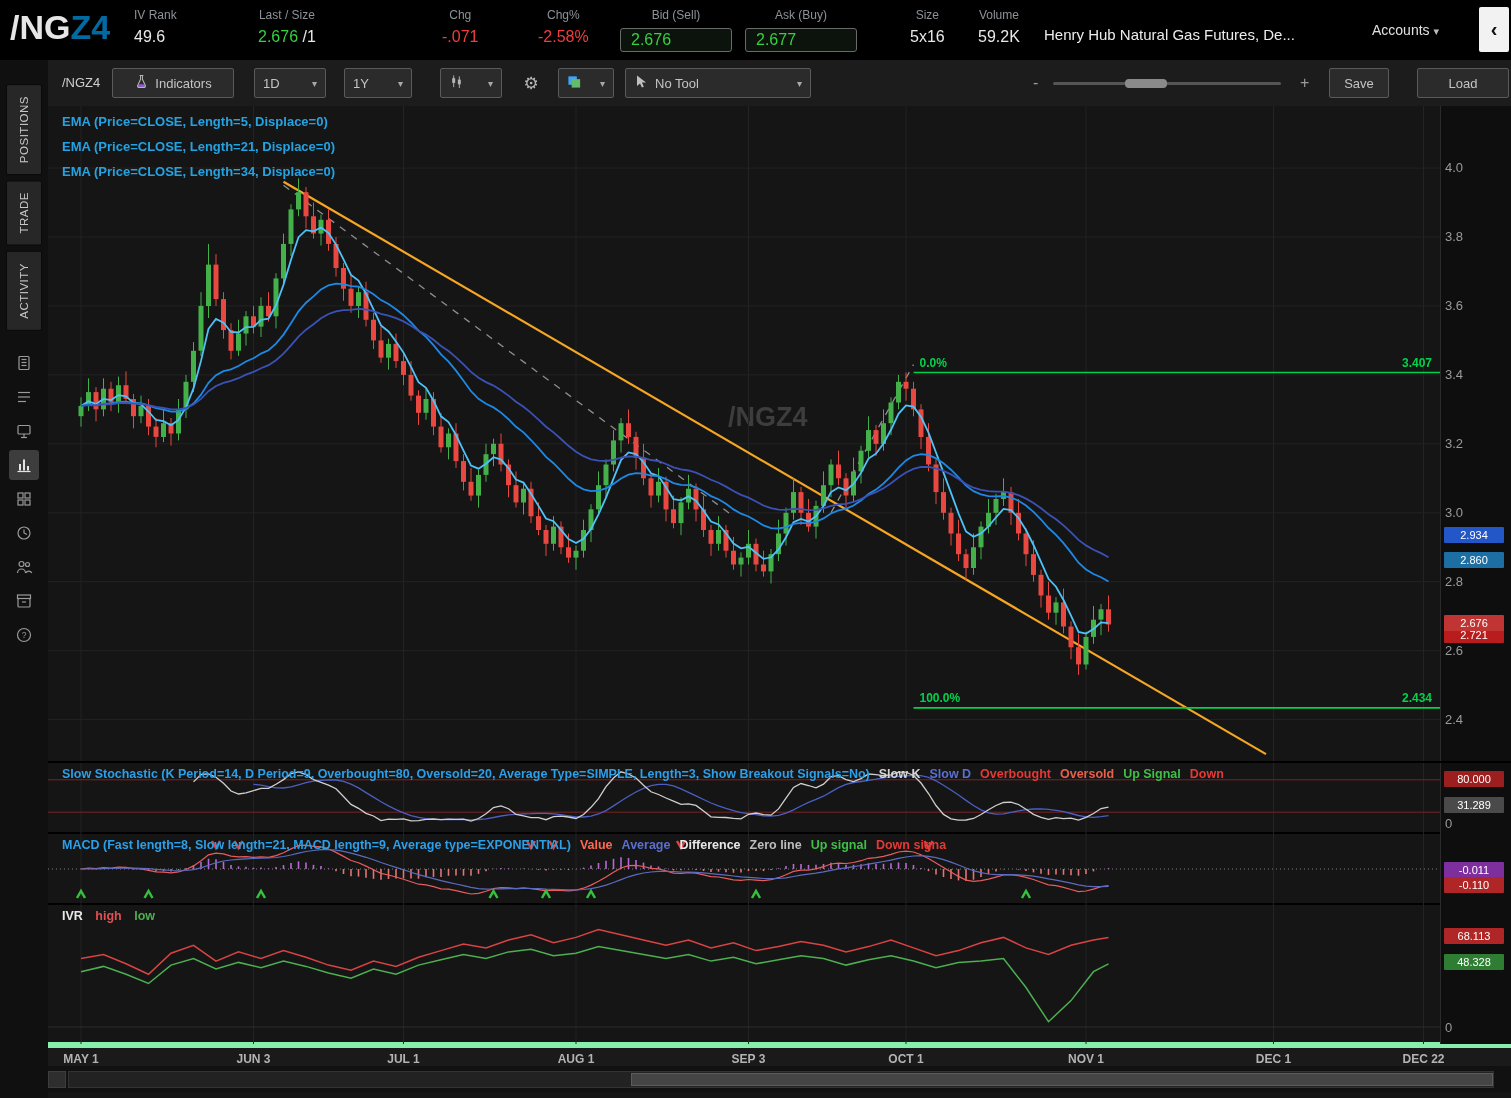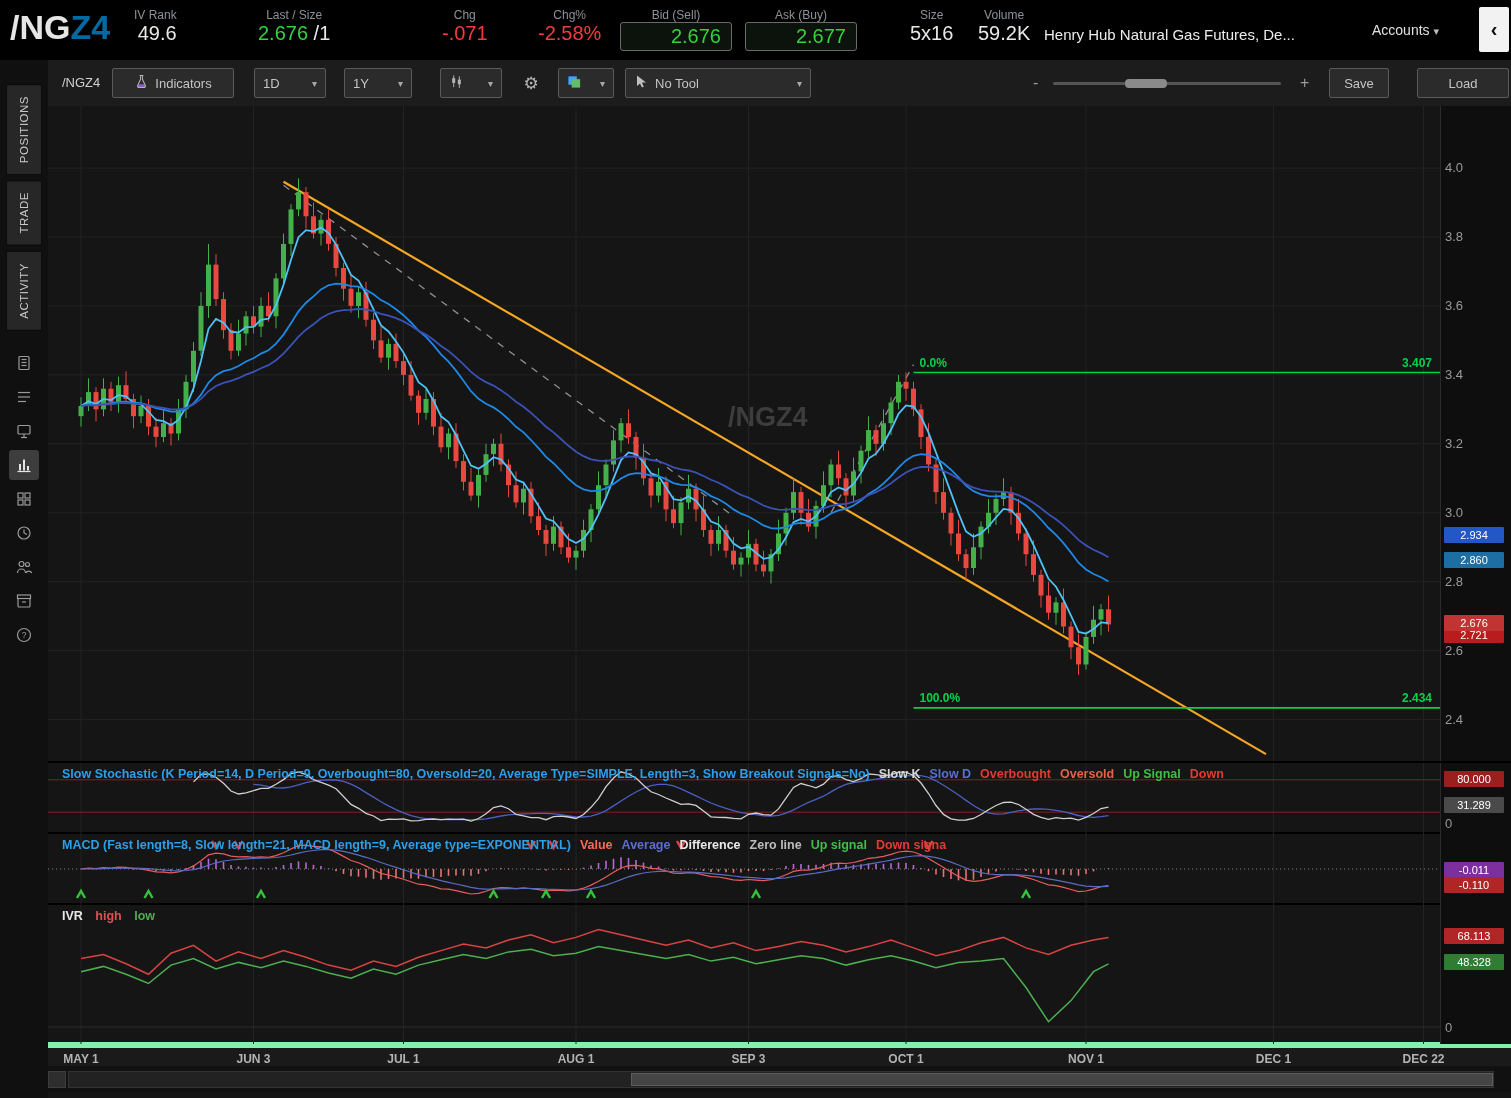--- a/index.html
+++ b/index.html
@@ -4,21 +4,21 @@
 <style>
   html,body{margin:0;padding:0;background:#000;font-family:"Liberation Sans",sans-serif;}
   #app{position:relative;width:1511px;height:1098px;background:#000;overflow:hidden;}
 
   
   #header{position:absolute;left:0;top:0;width:1511px;height:60px;background:#000;}
   .sym{position:absolute;left:10px;top:8px;font-size:34px;font-weight:bold;}
   .sym .p1{color:#e6e6e6;} .sym .p2{color:#0369a1;}
   .hfield{position:absolute;top:8px;}
   .hfield .lbl{font-size:12px;color:#8d9298;text-align:center;}
-  .hfield .val{font-size:20px;color:#e8e8e8;text-align:right;}
+  .hfield .val{font-size:16px;color:#e8e8e8;margin-top:6px;text-align:left;}
   .green{color:#35d13e !important;} .red{color:#f23d3d !important;}
   .qbox{border:1px solid #6a6a6a;border-radius:3px;background:#0c120c;padding:2px 10px;text-align:right;min-width:86px;}
   #desc{position:absolute;left:1044px;top:26px;width:322px;font-size:15px;color:#ececec;white-space:nowrap;overflow:hidden;text-overflow:ellipsis;}
   #accounts{position:absolute;left:1372px;top:22px;font-size:14px;color:#e0e0e0;cursor:pointer;}
   #accounts .caret{color:#bdbdbd;font-size:11px;}
   #collapse-btn{position:absolute;right:2px;top:7px;width:30px;height:45px;background:#f2f2f2;border-radius:2px;color:#111;
     display:flex;align-items:center;justify-content:center;font-size:20px;font-weight:bold;cursor:pointer;}
 
   
   #sidebar{position:absolute;left:0;top:60px;width:48px;height:1038px;background:#101010;padding-top:24px;box-sizing:border-box;}
@@ -561,20 +561,25 @@
           <line x1="1045.5" y1="499.9" x2="1045.5" y2="537.8" stroke="#43b04a" stroke-width="1"></line>
           <rect x="1043" y="513.7" width="5" height="17.2" fill="#43b04a"></rect>
           <line x1="1053" y1="498.1" x2="1053" y2="529.2" stroke="#43b04a" stroke-width="1"></line>
           <rect x="1050.5" y="503.3" width="5" height="10.3" fill="#43b04a"></rect>
           <line x1="1060.5" y1="489.5" x2="1060.5" y2="525.7" stroke="#e8483f" stroke-width="1"></line>
           <rect x="1058" y="503.3" width="5" height="15.2" fill="#e8483f"></rect>
           <polyline fill="none" stroke="#4fc3f7" stroke-width="1.8" points="33.0,299.9 40.5,295.3 48.0,298.0 55.5,292.9 63.0,294.1 70.5,289.1 78.0,290.4 85.5,297.0 93.0,298.0 100.5,305.5 108.0,314.0 115.5,315.1 123.0,319.2 130.5,313.9 138.0,301.2 145.5,282.4 153.0,254.9 160.5,222.8 168.0,212.9 175.5,216.6 183.0,226.0 190.5,226.5 198.0,221.1 205.5,220.9 213.0,213.9 220.5,212.7 228.0,199.3 235.5,178.8 243.0,153.7 250.5,131.2 258.0,124.2 265.5,125.3 273.0,121.5 280.5,127.0 288.0,138.6 295.5,153.3 303.0,168.9 310.5,174.6 318.0,187.7 325.5,203.3 333.0,219.4 340.5,225.5 348.0,235.4 355.5,246.6 363.0,260.9 370.5,276.2 378.0,281.8 385.5,294.7 393.0,310.3 400.5,316.0 408.0,329.0 415.5,344.6 423.0,359.6 430.5,362.7 438.0,357.8 445.5,351.2 453.0,353.6 460.5,362.2 468.0,373.6 475.5,376.6 483.0,387.8 490.5,399.9 498.0,412.5 505.5,415.2 513.0,423.9 520.5,433.1 528.0,437.0 535.5,432.7 543.0,422.9 550.5,408.3 558.0,391.7 565.5,372.6 573.0,354.1 580.5,346.4 588.0,348.1 595.5,356.2 603.0,367.3 610.5,370.1 618.0,381.2 625.5,393.2 633.0,394.3 640.5,390.4 648.0,394.7 655.5,404.5 663.0,415.6 670.5,418.4 678.0,427.2 685.5,437.6 693.0,442.3 700.5,440.8 708.0,446.7 715.5,452.9 723.0,451.3 730.5,443.4 738.0,431.2 745.5,416.2 753.0,413.0 760.5,415.6 768.0,410.3 775.5,400.0 783.0,386.1 790.5,381.5 798.0,384.2 805.5,377.9 813.0,366.9 820.5,352.6 828.0,347.7 835.5,337.5 843.0,323.8 850.5,307.8 858.0,299.4 865.5,300.7 873.0,310.8 880.5,326.7 888.0,346.5 895.5,366.6 903.0,386.9 910.5,407.3 918.0,425.5 925.5,430.8 933.0,427.4 940.5,420.5 948.0,411.3 955.5,402.9 963.0,404.2 970.5,412.0 978.0,424.0 985.5,439.0 993.0,455.8 1000.5,472.8 1008.0,480.7 1015.5,494.0 1023.0,509.7 1030.5,526.0 1038.0,527.6 1045.5,523.0 1053.0,516.4 1060.5,517.1"></polyline>
           <polyline fill="none" stroke="#1e88e5" stroke-width="1.8" points="33.0,299.9 40.5,298.7 48.0,299.1 55.5,297.6 63.0,297.5 70.5,295.8 78.0,295.6 85.5,296.9 93.0,297.2 100.5,299.3 108.0,302.2 115.5,303.6 123.0,305.7 130.5,305.5 138.0,302.8 145.5,297.5 153.0,288.7 160.5,276.8 168.0,269.2 175.5,265.1 183.0,263.3 190.5,260.0 198.0,255.5 205.5,252.3 213.0,247.6 220.5,244.2 228.0,237.6 235.5,228.6 243.0,217.2 250.5,205.3 258.0,196.7 265.5,190.4 273.0,183.4 280.5,179.3 288.0,177.7 295.5,178.2 303.0,180.1 310.5,180.7 318.0,183.7 325.5,188.3 333.0,194.1 340.5,198.0 348.0,203.2 355.5,209.2 363.0,216.5 370.5,224.7 378.0,230.9 385.5,239.1 393.0,248.4 400.5,255.6 408.0,264.6 415.5,274.7 423.0,285.2 430.5,292.8 438.0,297.8 445.5,301.4 453.0,306.6 460.5,313.2 468.0,320.8 475.5,326.4 483.0,334.0 490.5,342.2 498.0,350.9 505.5,357.2 513.0,364.9 520.5,372.8 528.0,379.3 535.5,383.4 543.0,385.2 550.5,384.6 558.0,382.3 565.5,377.9 573.0,372.4 580.5,368.6 588.0,367.1 595.5,367.6 603.0,369.6 610.5,370.1 618.0,373.1 625.5,377.1 633.0,378.9 640.5,379.2 648.0,381.4 655.5,385.3 663.0,390.1 670.5,393.2 678.0,397.8 685.5,403.4 693.0,407.7 700.5,410.5 708.0,414.8 715.5,419.4 723.0,422.1 730.5,422.5 738.0,421.1 745.5,417.9 753.0,416.9 760.5,417.3 768.0,415.7 775.5,412.4 783.0,407.5 790.5,404.3 798.0,402.9 805.5,399.5 813.0,394.5 820.5,388.1 828.0,383.6 835.5,377.5 843.0,370.2 850.5,361.6 858.0,354.4 865.5,349.8 873.0,348.1 880.5,349.0 888.0,352.4 895.5,357.3 903.0,363.7 910.5,371.4 918.0,379.6 925.5,385.2 933.0,388.4 940.5,390.1 948.0,390.4 955.5,390.0 963.0,391.5 970.5,394.8 978.0,399.6 985.5,405.9 993.0,413.5 1000.5,422.0 1008.0,428.8 1015.5,437.1 1023.0,446.6 1030.5,456.7 1038.0,463.5 1045.5,468.0 1053.0,471.3 1060.5,475.5"></polyline>
           <polyline fill="none" stroke="#3a52b5" stroke-width="1.8" points="33.0,299.9 40.5,299.1 48.0,299.4 55.5,298.4 63.0,298.3 70.5,297.2 78.0,297.0 85.5,297.7 93.0,297.9 100.5,299.2 108.0,301.0 115.5,301.9 123.0,303.4 130.5,303.4 138.0,301.8 145.5,298.5 153.0,292.9 160.5,285.2 168.0,280.0 175.5,276.8 183.0,274.9 190.5,272.2 198.0,268.7 205.5,265.9 213.0,262.2 220.5,259.2 228.0,254.2 235.5,247.6 243.0,239.4 250.5,230.6 258.0,223.7 265.5,218.2 273.0,212.3 280.5,208.0 288.0,205.4 295.5,204.1 303.0,203.9 310.5,202.8 318.0,203.5 325.5,205.2 333.0,207.9 340.5,209.6 348.0,212.2 355.5,215.4 363.0,219.7 370.5,224.7 378.0,228.6 385.5,233.8 393.0,240.0 400.5,245.0 408.0,251.3 415.5,258.4 423.0,265.9 430.5,271.8 438.0,276.1 445.5,279.6 453.0,284.2 460.5,289.6 468.0,295.7 475.5,300.7 483.0,306.9 490.5,313.6 498.0,320.7 505.5,326.4 513.0,333.0 520.5,339.8 528.0,345.8 535.5,350.2 543.0,353.3 550.5,354.7 558.0,355.0 565.5,353.8 573.0,351.7 580.5,350.5 588.0,350.6 595.5,351.8 603.0,354.0 610.5,355.2 618.0,358.0 625.5,361.3 633.0,363.4 640.5,364.5 648.0,366.7 655.5,370.0 663.0,373.8 670.5,376.7 678.0,380.6 685.5,385.0 693.0,388.8 700.5,391.6 708.0,395.5 715.5,399.5 723.0,402.2 730.5,403.7 738.0,403.9 745.5,402.8 753.0,403.1 760.5,404.1 768.0,403.8 775.5,402.4 783.0,399.9 790.5,398.3 798.0,397.8 805.5,396.0 813.0,393.1 820.5,389.1 828.0,386.2 835.5,382.2 843.0,377.3 850.5,371.5 858.0,366.5 865.5,362.9 873.0,361.0 880.5,360.9 888.0,362.3 895.5,364.9 903.0,368.4 910.5,373.0 918.0,378.1 925.5,381.7 933.0,383.9 940.5,385.2 948.0,385.7 955.5,385.7 963.0,386.9 970.5,389.2 978.0,392.6 985.5,396.9 993.0,402.2 1000.5,408.2 1008.0,413.2 1015.5,419.4 1023.0,426.3 1030.5,433.9 1038.0,439.4 1045.5,443.7 1053.0,447.1 1060.5,451.2"></polyline>
         </svg>
+      <div id="price-legend">
+        <div>EMA (Price=CLOSE, Length=5, Displace=0)</div>
+        <div>EMA (Price=CLOSE, Length=21, Displace=0)</div>
+        <div>EMA (Price=CLOSE, Length=34, Displace=0)</div>
+      </div>
       <div class="rail" id="price-rail">
           <div class="tick" style="top: 54.0526px;">4.0</div>
           <div class="tick" style="top: 123px;">3.8</div>
           <div class="tick" style="top: 191.947px;">3.6</div>
           <div class="tick" style="top: 260.895px;">3.4</div>
           <div class="tick" style="top: 329.842px;">3.2</div>
           <div class="tick" style="top: 398.789px;">3.0</div>
           <div class="tick" style="top: 467.737px;">2.8</div>
           <div class="tick" style="top: 536.684px;">2.6</div>
           <div class="tick" style="top: 605.632px;">2.4</div>

